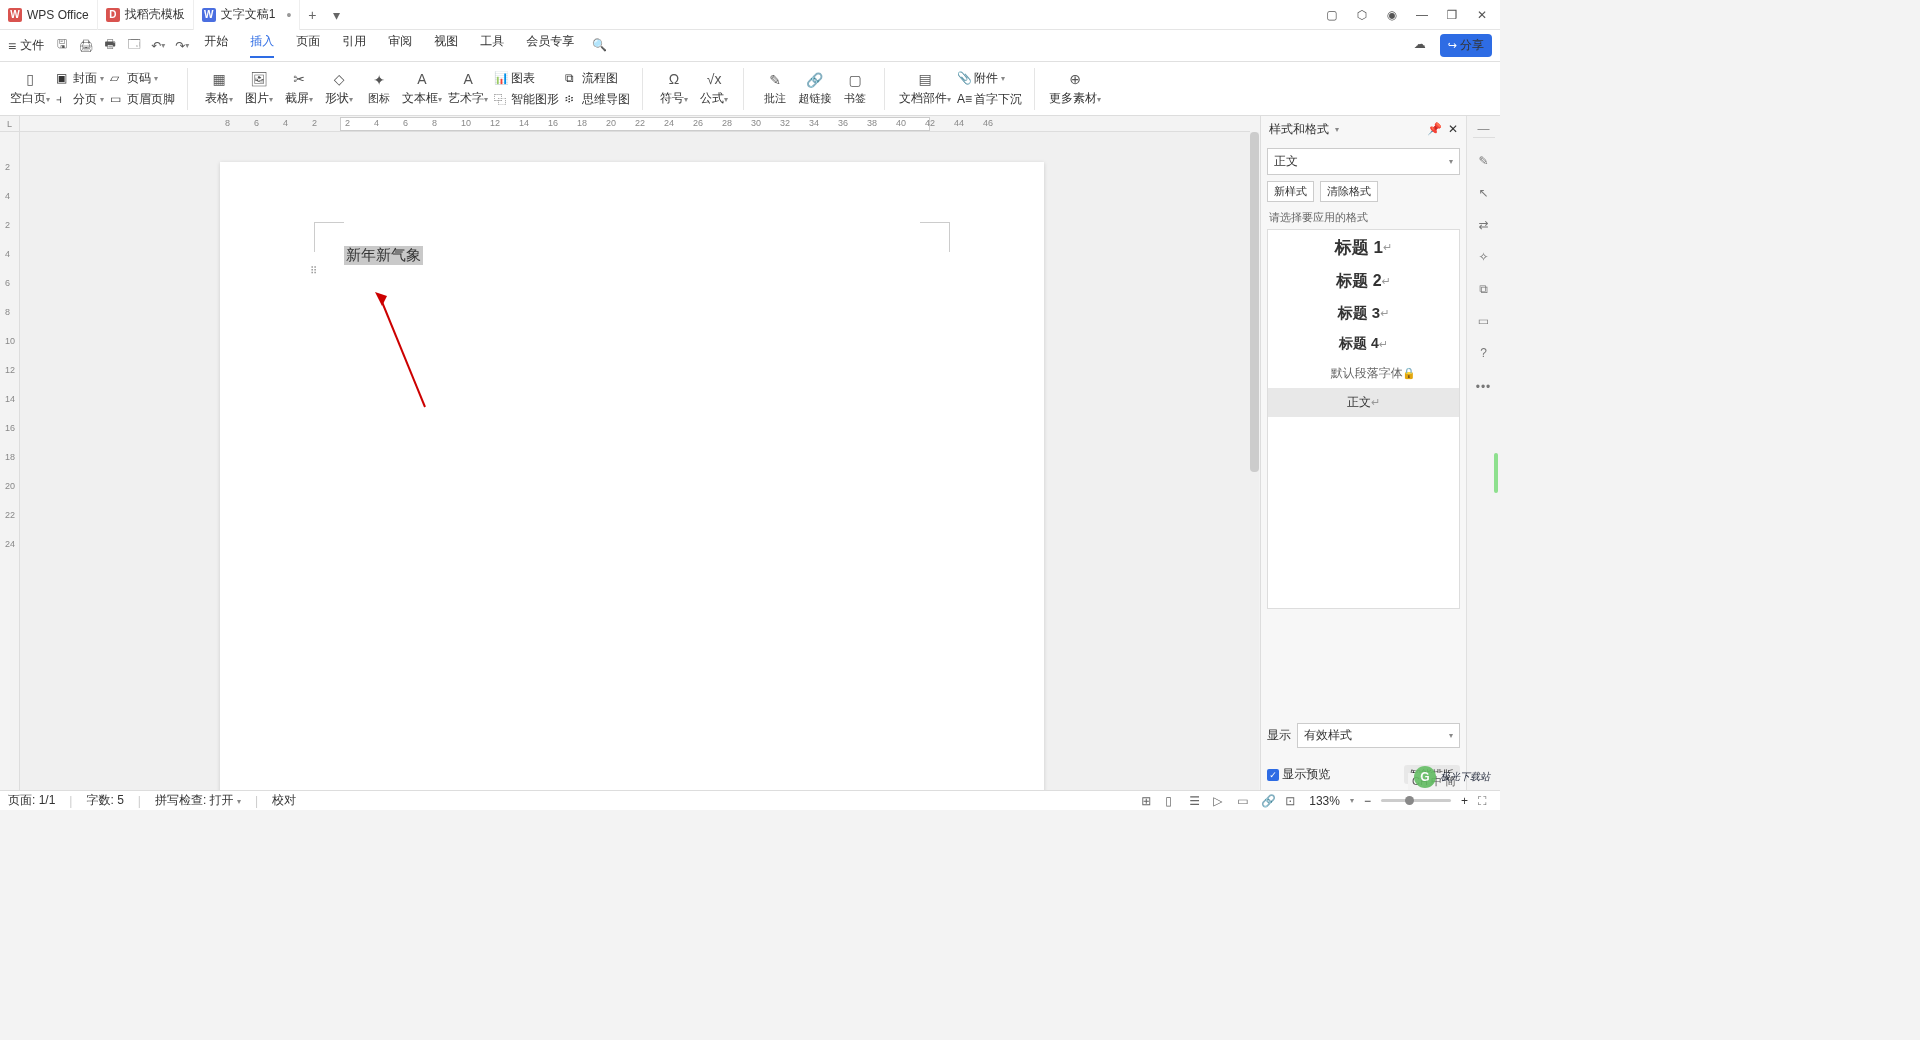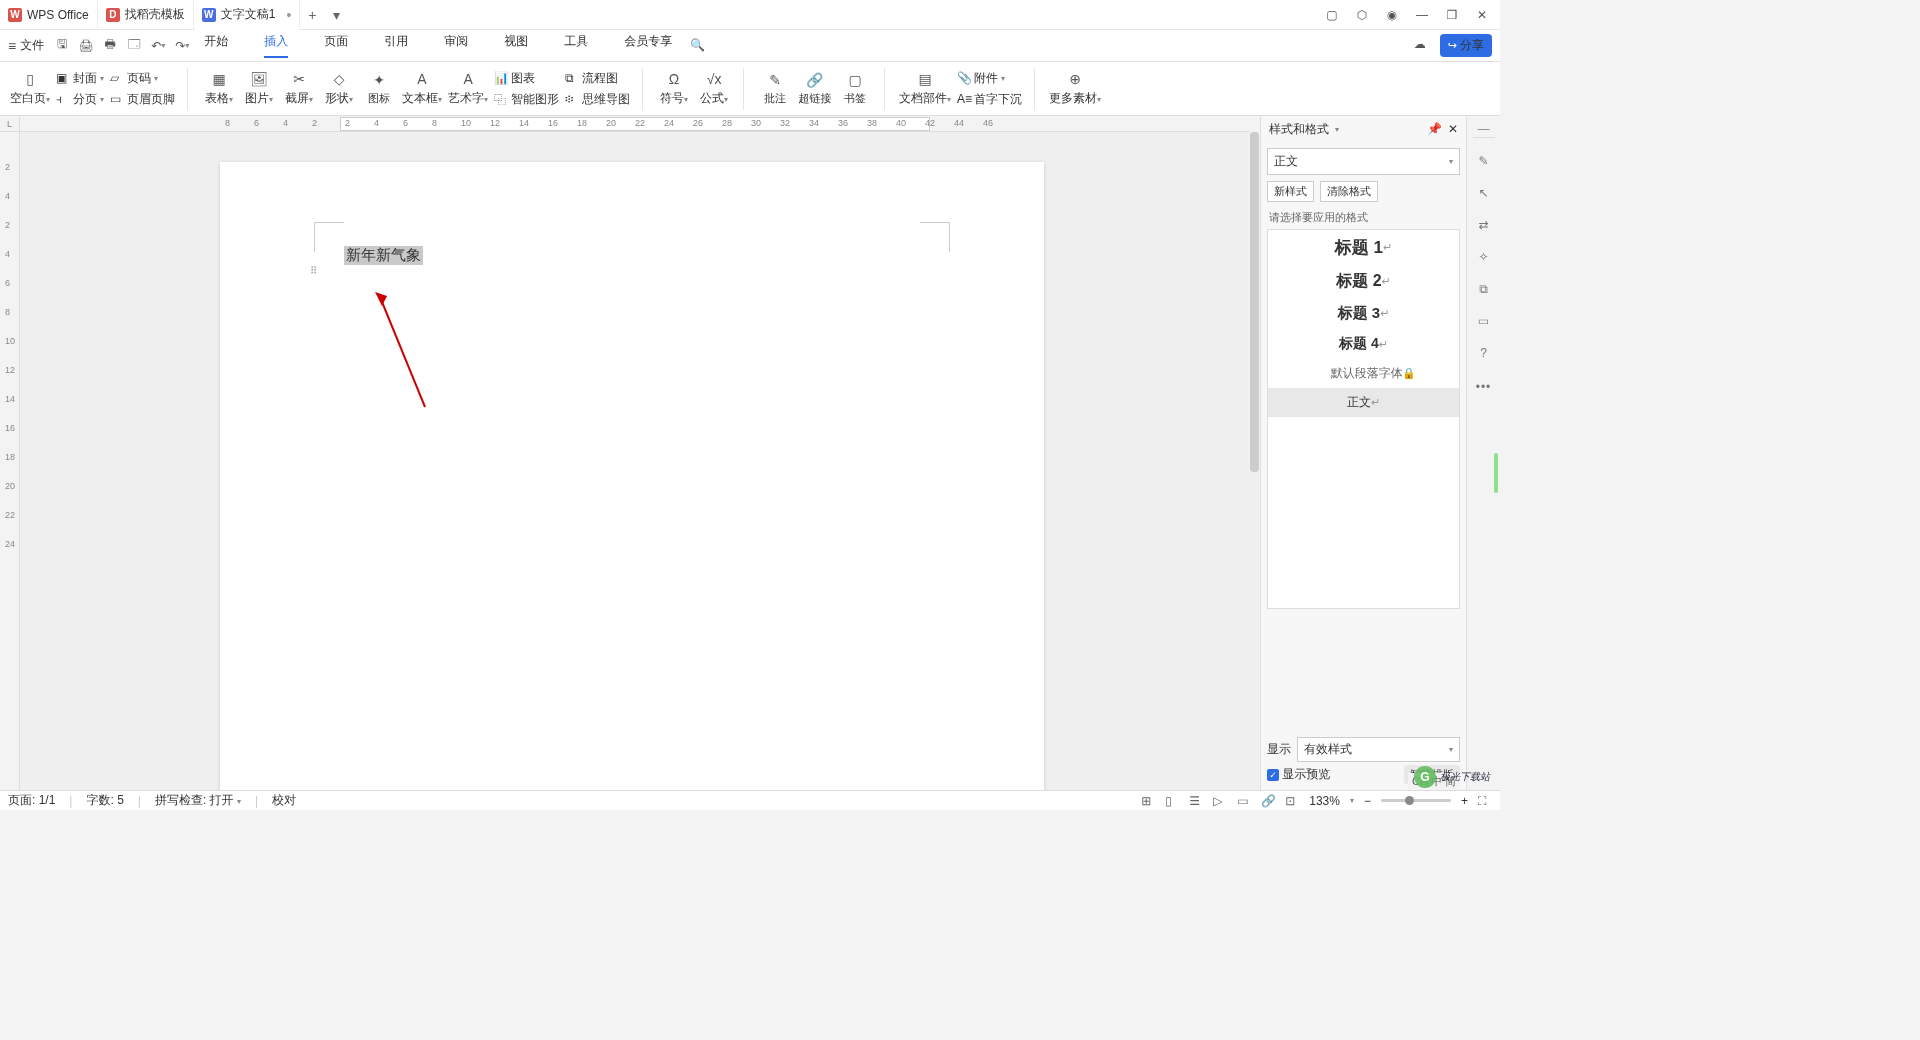--- a/index.html
+++ b/index.html
@@ -18,21 +18,21 @@
 .addtab{width:24px;text-align:center;color:#666;font-size:14px;}
 .winbtns{margin-left:auto;display:flex;gap:14px;padding-right:10px;align-items:center;}
 .winbtn{width:16px;height:16px;display:flex;align-items:center;justify-content:center;color:#555;}
 
 
 .menubar{height:32px;background:#fff;display:flex;align-items:center;border-bottom:1px solid #e0e0e0;padding:0 8px;}
 .menu-hamburger{font-size:14px;color:#555;margin-right:4px;}
 .menu-file{margin-right:10px;}
 .quickicons{display:flex;gap:8px;margin-right:14px;}
 .qi{width:16px;height:16px;color:#555;display:flex;align-items:center;justify-content:center;}
-.menutabs{display:flex;gap:36px;}
+.menutabs{display:flex;gap:22px;}
 .menutab{color:#333;}
 .menutab.active{color:#2e6ce4;border-bottom:2px solid #2e6ce4;padding-bottom:6px;}
 .searchbtn{margin-left:18px;width:16px;height:16px;color:#555;}
 .rh{margin-left:auto;display:flex;align-items:center;gap:8px;}
 .share{background:#2e6ce4;color:#fff;padding:3px 8px;border-radius:4px;font-size:11px;}
 .cloud{width:18px;height:18px;color:#555;}
 
 
 .ribbon{height:54px;background:#fff;display:flex;align-items:center;padding:0 10px;gap:14px;border-bottom:1px solid #ddd;}
 .rgroup{display:flex;align-items:center;gap:6px;border-right:1px solid #e5e5e5;padding-right:12px;height:42px;}
@@ -86,21 +86,21 @@
 .lbl{color:#666;font-size:11px;margin-top:8px;padding-left:2px;}
 .stylelist{background:#fff;border:1px solid #ddd;margin-top:4px;height:380px;overflow:auto;}
 .sitem{display:flex;align-items:center;justify-content:center;padding:6px 10px;}
 .sitem .ret{color:#999;font-size:11px;}
 .sitem.h1 .sn{font-size:17px;font-weight:bold;}
 .sitem.h2 .sn{font-size:16px;font-weight:bold;}
 .sitem.h3 .sn{font-size:15px;font-weight:bold;}
 .sitem.h4 .sn{font-size:14px;font-weight:bold;}
 .sitem.def .sn{font-size:12px;color:#666;padding-left:20px;}
 .sitem.body{background:#e8e8e8;}
-.panelbot{margin-top:auto;padding:6px;display:flex;flex-direction:column;gap:3px;}
+.panelbot{margin-top:auto;padding:6px;display:flex;flex-direction:column;gap:17px;}
 .prow{display:flex;align-items:center;gap:6px;}
 .sel{flex:1;background:#fff;border:1px solid #ccc;padding:3px 6px;display:flex;justify-content:space-between;align-items:center;}
 .chk{width:12px;height:12px;background:#2e6ce4;border-radius:2px;display:inline-flex;align-items:center;justify-content:center;color:#fff;font-size:9px;}
 .smartlayout{background:#e8e8e8;padding:2px 6px;border-radius:3px;font-size:11px;}
 
 
 .rightrail{position:absolute;top:0;right:0;width:34px;bottom:0;background:#f3f3f3;border-left:1px solid #e0e0e0;display:flex;flex-direction:column;align-items:center;padding-top:6px;gap:14px;}
 .rric{width:18px;height:18px;color:#777;display:flex;align-items:center;justify-content:center;}
 .rr-collapse{width:22px;height:16px;border-bottom:1px solid #ddd;text-align:center;color:#888;}
 .rr-more{margin-top:2px;letter-spacing:1px;}

